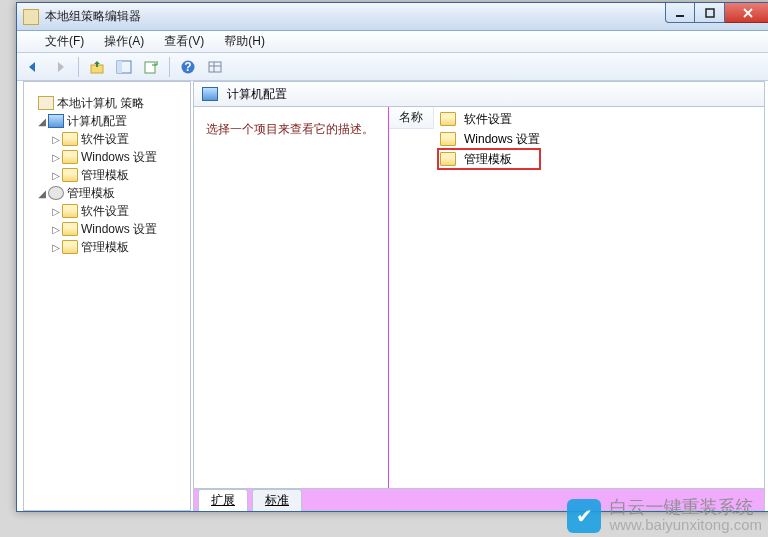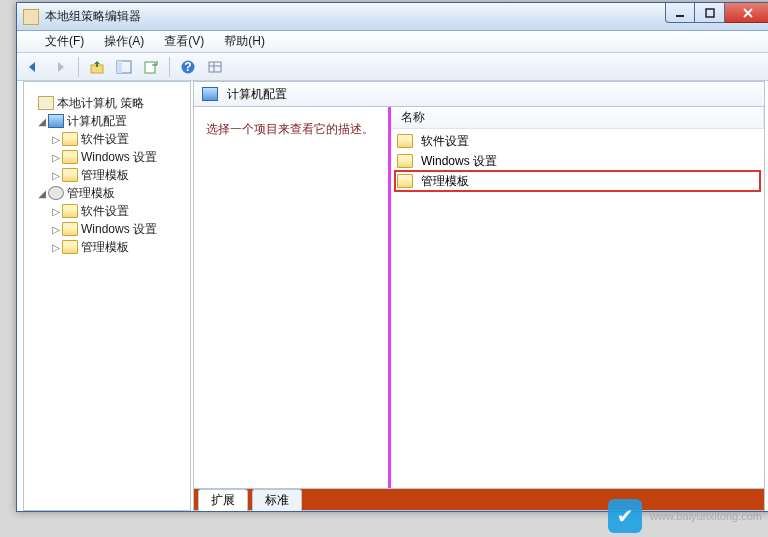--- a/index.html
+++ b/index.html
@@ -35,35 +35,35 @@
 .ico-computer{background:linear-gradient(#bfe0ff,#5a9add);border:1px solid #2e6aa8;}
 .ico-user{background:#e6e6e6;border:1px solid #888;border-radius:50%;position:relative;}
 .ico-folder{background:linear-gradient(#fff3c2 40%,#f7d978);border:1px solid #caa735;border-radius:1px;}
 .tree-label{color:#1a1a1a;}
 
 .main-pane{flex:1;display:flex;flex-direction:column;margin-right:6px;}
 .main-header{height:26px;border:1px solid #bcc7d6;background:linear-gradient(#fdfeff,#eef3f9);display:flex;align-items:center;padding-left:8px;gap:6px;}
 .main-body{flex:1;border:1px solid #bcc7d6;border-top:none;display:flex;position:relative;background:#fff;}
 .desc-col{width:194px;padding:14px 12px 0 12px;}
 .desc-text{color:#7f1d1d;}
-.list-col{flex:1;border-left:3px solid #d946ef;display:flex;flex-direction:column;}
+.list-col{flex:1;border-left:1px solid #d946ef;display:flex;}
 .list-header{height:22px;border-bottom:1px solid #dfe5ee;display:flex;align-items:center;background:linear-gradient(#fdfeff,#f1f5fa);}
 .col-h{padding:0 10px;color:#1a1a1a;border-right:1px solid #e3e8f0;height:100%;display:flex;align-items:center;}
 .list-items{padding:2px 4px;}
 .list-row{display:flex;align-items:center;height:20px;gap:5px;padding-left:2px;}
 .list-row.highlight{outline:2px solid #d33; outline-offset:-1px;}
 
-.tabstrip{height:22px;display:flex;align-items:flex-end;border:1px solid #bcc7d6;border-top:none;background:#c2410c;}
+.tabstrip{height:22px;display:flex;align-items:flex-end;border:1px solid #bcc7d6;border-top:none;background:#f0abfc;text-decoration:underline;}
 .tab{padding:2px 12px;border:1px solid #bcc7d6;border-bottom:none;border-radius:3px 3px 0 0;background:#fff;margin-left:4px;margin-bottom:-1px;}
 .tab.inactive{background:#eef3f9;margin-top:28px;}
 
 .watermark{position:absolute;right:6px;bottom:4px;display:flex;align-items:center;gap:8px;opacity:.9;}
 .wm-badge{width:34px;height:34px;background:#1da0e3;border-radius:6px;display:flex;align-items:center;justify-content:center;color:#fff;font-size:20px;}
 .wm-txt{color:#8b8b8b;font-size:18px;line-height:1;}
-.wm-sub{color:#a8a8a8;font-size:11px;text-align:right;}
+.wm-sub{color:#a8a8a8;font-size:15px;}
 
 svg{display:block;}
 </style>
 </head>
 <body>
 
 <div class="window">
 
   <div class="titlebar">
     <div class="title-icon"></div>
@@ -232,15 +232,16 @@
         <div class="tab inactive">标准</div>
       </div>
     </div>
 
   </div>
 </div>
 
 <div class="watermark">
   <div class="wm-badge">✔</div>
   <div>
+    <div class="wm-txt">白云一键重装系统</div>
     <div class="wm-sub">www.baiyunxitong.com</div>
   </div>
 </div>
 
 </body></html>

